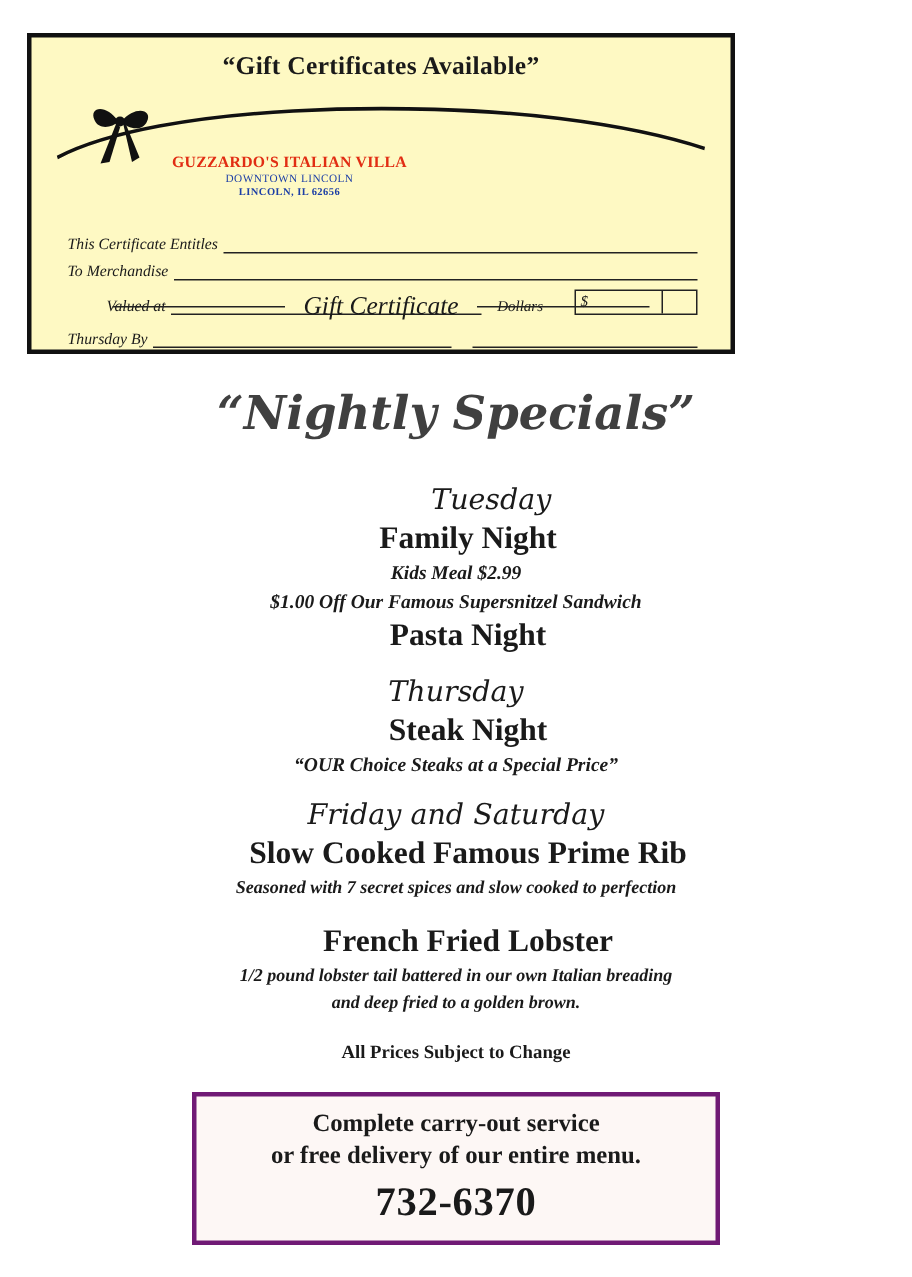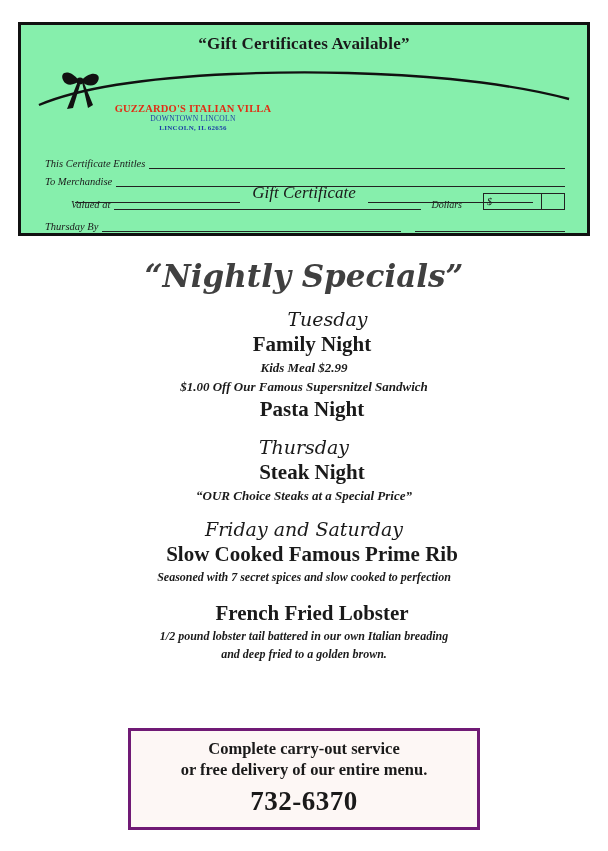--- a/index.html
+++ b/index.html
@@ -14,24 +14,24 @@
     color: #1a1a1a;
     position: relative;
     overflow: hidden;
   }
 
   
   .cert-box {
     position: absolute;
     left: 18px;
     top: 22px;
-    width: 572px;
+    width: 472px;
     height: 214px;
     border: 3px solid #111111;
-    background: #86efac;
+    background: #fef9c3;
     box-sizing: border-box;
   }
   .cert-title {
     text-align: center;
     font-weight: bold;
     font-size: 17px;
     margin-top: 9px;
     letter-spacing: .2px;
   }
   .cert-inner {
@@ -150,23 +150,23 @@
     display: flex;
     align-items: flex-end;
     width: 150px;
     margin-left: 14px;
   }
 
   .cert-footline {
     position: absolute;
     left: 40px;
     right: 40px;
-    bottom: 20px;
-    display: flex;
-    align-items: flex-end;
+    bottom: 9px;
+    display: flex;
+    align-items: center;
   }
   .cert-footline .ln { flex: 1; border-bottom: 1.4px solid #222; height: 1px; }
   .cert-footline .txt {
     font-style: italic;
     font-size: 17px;
     padding: 0 12px;
     white-space: nowrap;
   }
 
   
@@ -189,21 +189,21 @@
     left: 0;
     width: 100%;
     text-align: center;
   }
   .day {
     font-family: "DejaVu Serif", serif;
     font-style: italic;
     font-size: 19px;
     margin-top: 14px;
   }
-  .day.first { margin-top: 2px; padding-left: 47px; }
+  .day.first { margin-top: 16px; padding-left: 47px; }
   .dish {
     font-weight: bold;
     font-size: 21px;
     margin-top: 2px;
     margin-left: 16px;
   }
   .note {
     font-weight: bold;
     font-style: italic;
     font-size: 13px;
@@ -326,19 +326,20 @@
   <div class="note">“OUR Choice Steaks at a Special Price”</div>
 
   <div class="day">Friday and Saturday</div>
   <div class="dish">Slow Cooked Famous Prime Rib</div>
   <div class="note small">Seasoned with 7 secret spices and slow cooked to perfection</div>
 
   <div class="dish" style="margin-top:16px;">French Fried Lobster</div>
   <div class="note small">1/2 pound lobster tail battered in our own Italian breading</div>
   <div class="note small">and deep fried to a golden brown.</div>
 
+  <div class="disclaimer">All Prices Subject to Change</div>
 </div>
 
 <div class="carryout">
   <div class="line">Complete carry-out service</div>
   <div class="line">or free delivery of our entire menu.</div>
   <div class="phone">732-6370</div>
 </div>
 
 </body></html>

